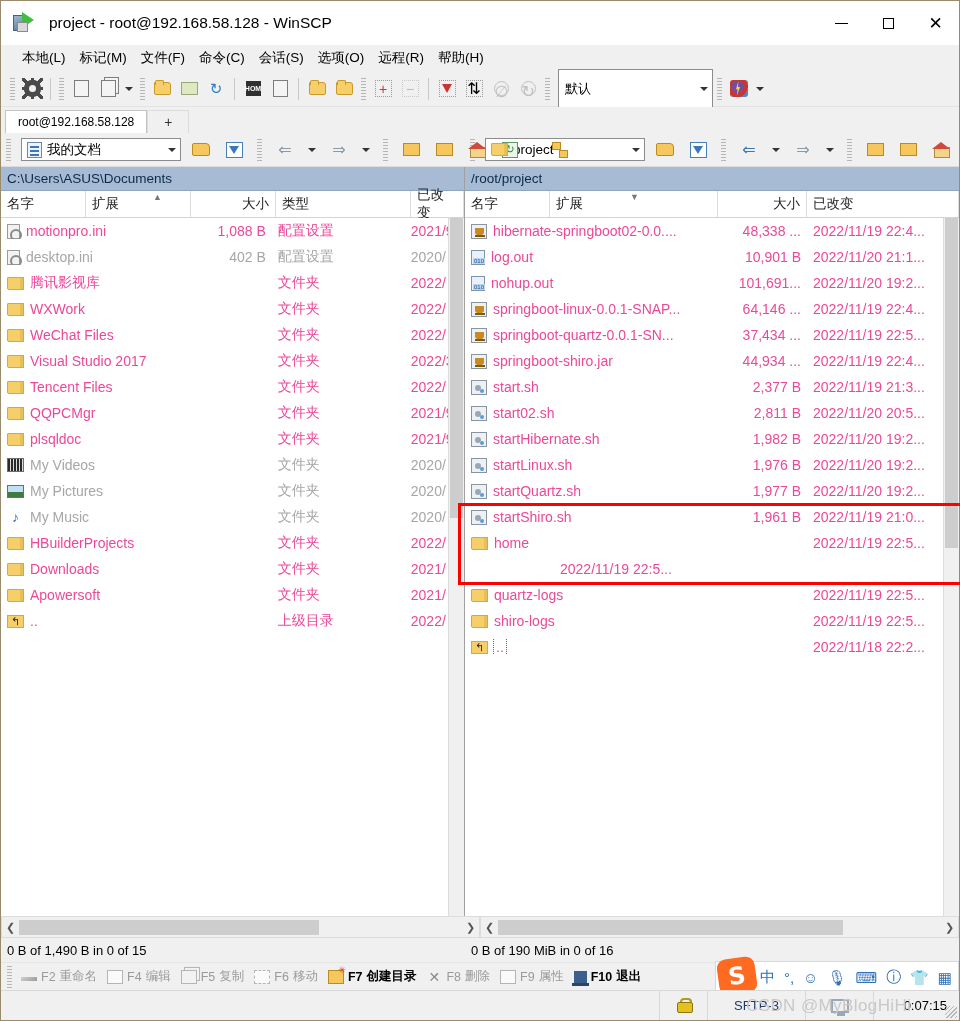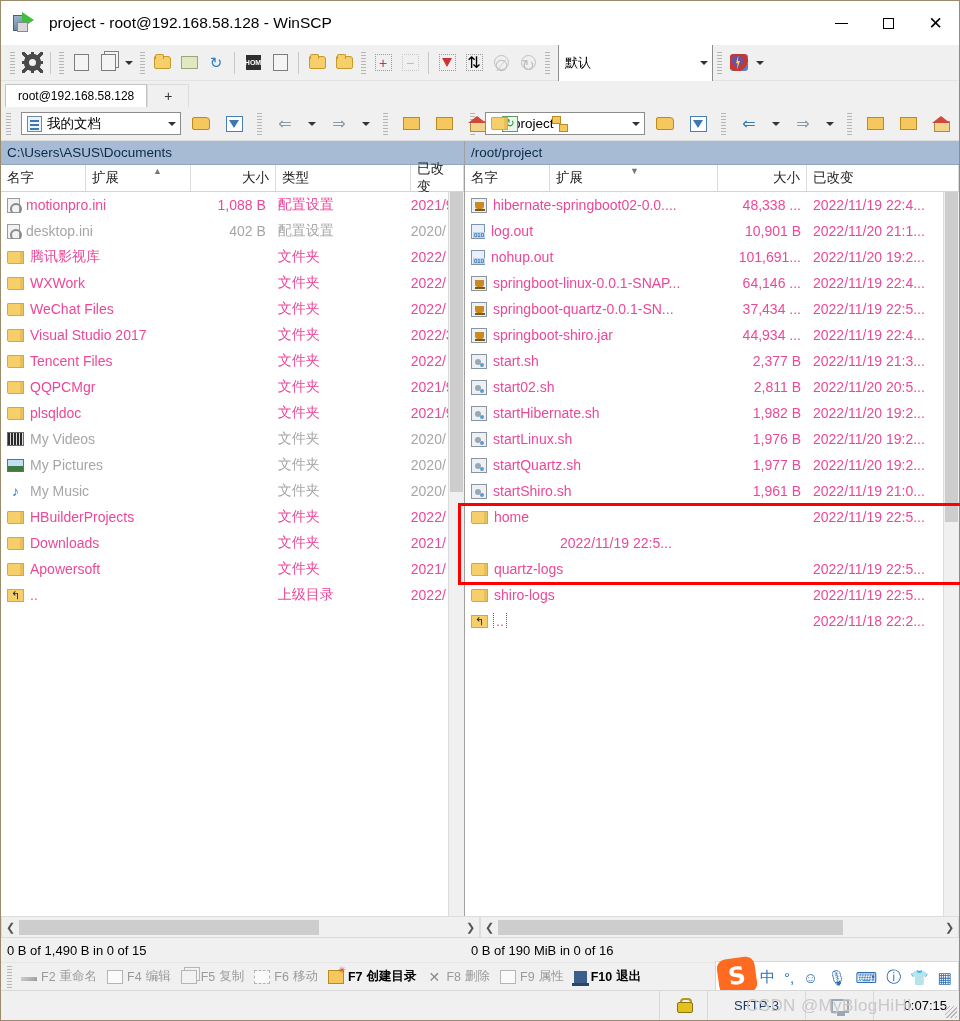--- a/index.html
+++ b/index.html
@@ -262,20 +262,30 @@
         </div>
       <div class="win-btn">
           <span class="glyph-max"></span>
         </div>
       <div class="win-btn close">
           <span class="glyph-close">✕</span>
         </div>
     </div>
   </div>
 
+  <div class="menubar">
+    <div class="menu-item">本地(L)</div>
+    <div class="menu-item">标记(M)</div>
+    <div class="menu-item">文件(F)</div>
+    <div class="menu-item">命令(C)</div>
+    <div class="menu-item">会话(S)</div>
+    <div class="menu-item">选项(O)</div>
+    <div class="menu-item">远程(R)</div>
+    <div class="menu-item">帮助(H)</div>
+  </div>
 
   <div class="toolbar">
     <div class="grip"></div>
     <div class="tbtn">
         <span class="ic-gear"></span>
       </div>
     <div class="tbsep"></div>
     <div class="grip"></div>
     <div class="tbtn">
         <span class="ic ic-doc"></span>

